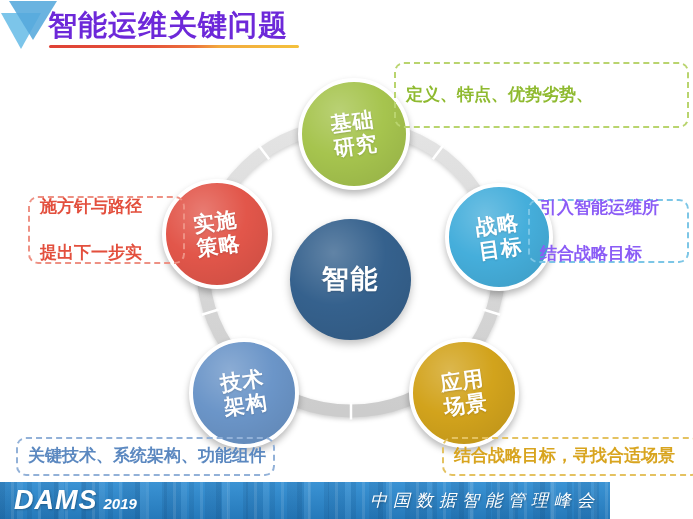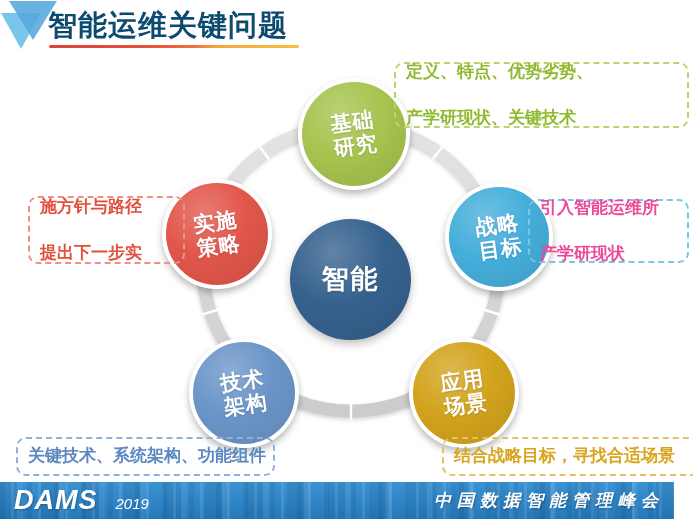--- a/index.html
+++ b/index.html
@@ -45,45 +45,45 @@
     font-weight:bold;font-size:17px;display:flex;flex-direction:column;justify-content:center;
     padding:4px 10px;box-sizing:border-box;line-height:1.55;white-space:nowrap;gap:20px;
   }
   .note-foundation{left:394px;top:62px;width:295px;height:66px;}
   .note-strategy{left:528px;top:199px;width:161px;height:64px;}
   .note-application{left:442px;top:437px;width:259px;height:39px;text-align:left;}
   .note-architecture{left:16px;top:437px;width:259px;height:39px;text-align:center;}
   .note-implementation{left:28px;top:196px;width:157px;height:68px;}
   
   .footer{
-    position:absolute;left:0;bottom:0;width:674px;height:37px;
+    position:absolute;left:0;bottom:0;width:610px;height:37px;
     display:flex;align-items:center;justify-content:space-between;
     background:
       repeating-linear-gradient(90deg,rgba(0,40,80,.10) 0 5px,rgba(255,255,255,0) 5px 11px,rgba(255,255,255,.10) 11px 14px,rgba(255,255,255,0) 14px 27px),
       repeating-linear-gradient(90deg,rgba(0,30,70,.08) 0 17px,rgba(255,255,255,.06) 17px 23px,rgba(255,255,255,0) 23px 41px),
       linear-gradient(#3b93d4,#2579ba);
   }
   .brand{display:flex;align-items:baseline;margin-left:14px;color:#fff;font-style:italic;}
   .brand .brand-name{font-size:27px;font-weight:900;letter-spacing:1px;text-shadow:1px 1px 2px rgba(0,0,0,.25);}
-  .brand .brand-year{font-size:15px;font-weight:normal;margin-left:18px;}
+  .brand .brand-year{font-size:15px;font-weight:bold;margin-left:6px;}
   .footer-event{
-    margin-right:10px;color:#fff;font-style:italic;font-weight:bold;font-size:17px;
+    margin-right:10px;color:#fff;font-style:italic;font-weight:normal;font-size:17px;
     letter-spacing:6px;white-space:nowrap;text-shadow:1px 1px 2px rgba(0,0,0,.25);
   }
 </style>
 </head>
 <body>
 
 <div id="slide">
 
   <svg class="logo" viewBox="0 0 60 52">
     <polygon points="1,13 41,13 21,49" fill="#7cc5ea"></polygon>
     <polygon points="9,1 57,1 33,40" fill="#55a9dc" opacity="0.88"></polygon>
   </svg>
-  <div class="page-title" style="color: #0c4a6e;">智能运维关键问题</div>
+  <div class="page-title" style="color: #6d28d9;">智能运维关键问题</div>
   <div class="title-underline"></div>
 
   <svg class="ring-svg" viewBox="0 0 693 519">
     <defs>
       <linearGradient id="ringGrad" x1="0" y1="0" x2="0" y2="1">
         <stop offset="0" stop-color="#e4e4e4"></stop>
         <stop offset="1" stop-color="#cccccc"></stop>
       </linearGradient>
     </defs>
     <g filter="drop-shadow(0 2px 2px rgba(0,0,0,0.18))">
@@ -112,25 +112,24 @@
   </div>
   <div class="node n-left" style="background-color: rgb(226, 86, 74);">
     <div class="txt"><span>实施</span><br><span>策略</span></div>
   </div>
   <div class="node center n-center" style="background-color: rgb(53, 97, 141);">
     <div class="txt"><span>智能</span><br></div>
   </div>
 
   <div class="note note-foundation" style="color: rgb(143, 186, 48); border-color: rgb(185, 212, 110);">
     <span>定义、特点、优势劣势、</span>
-    <span>产学研现状、关键技术</span>
   </div>
-  <div class="note note-strategy" style="color: #ec4899; border-color: rgb(124, 198, 230);">
+  <div class="note note-strategy" style="color: #8b5cf6; border-color: rgb(124, 198, 230);">
     <span>引入智能运维所</span>
-    <span>产学研现状</span>
+    <span>结合战略目标</span>
   </div>
   <div class="note note-application" style="color: rgb(216, 164, 30); border-color: rgb(228, 194, 97);">
     <span>结合战略目标，寻找合适场景</span>
   </div>
   <div class="note note-architecture" style="color: rgb(91, 136, 192); border-color: rgb(146, 177, 216);">
     <span>关键技术、系统架构、功能组件</span>
   </div>
   <div class="note note-implementation" style="color: rgb(227, 79, 61); border-color: rgb(238, 145, 132);">
     <span>施方针与路径</span>
     <span>提出下一步实</span>

